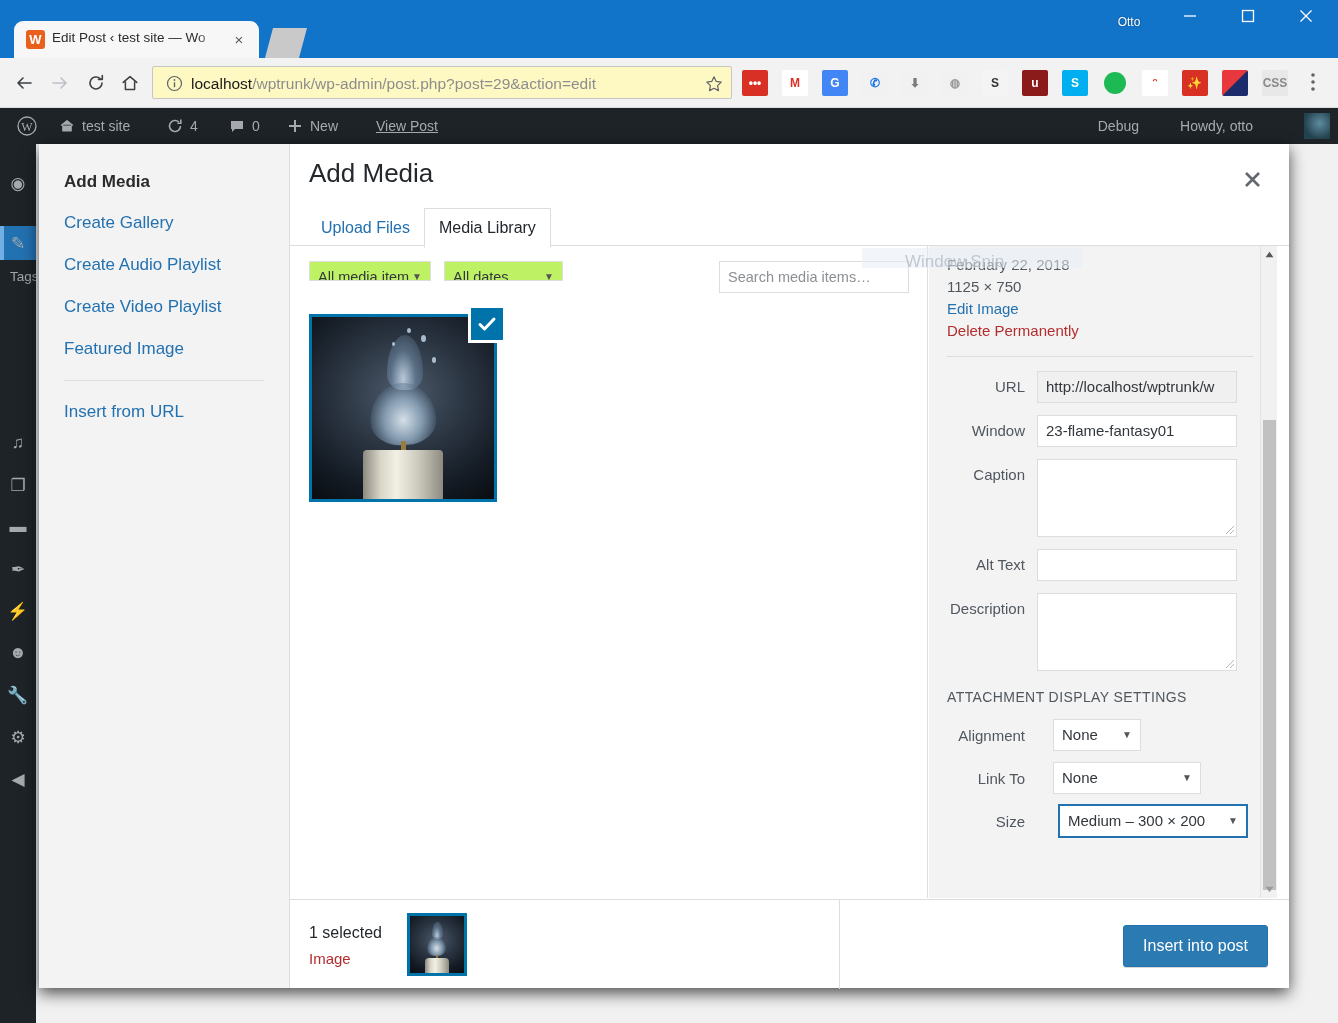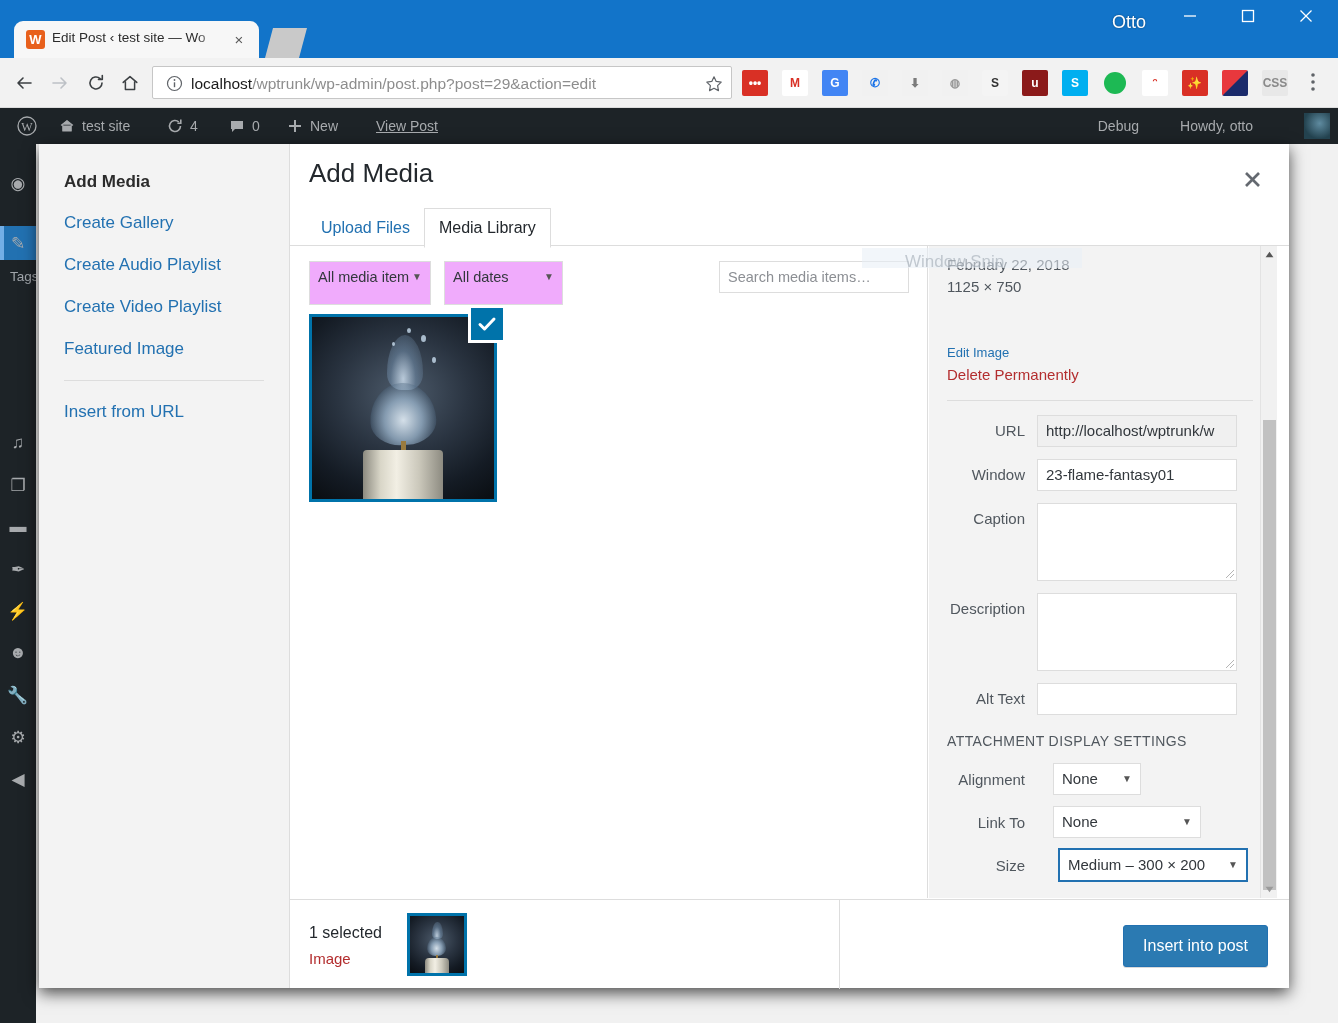--- a/index.html
+++ b/index.html
@@ -25,37 +25,37 @@
   .tab-title { position:absolute; left:52px; top:30px; width:168px; height:20px;
      font-size:13.5px; color:#2b2b2b; white-space:nowrap; overflow:hidden;
      -webkit-mask-image: linear-gradient(to right, #000 86%, transparent 100%);
              mask-image: linear-gradient(to right, #000 86%, transparent 100%); }
   #tab-close { position:absolute; left:230px; top:31px; width:18px; height:18px;
      font-size:15px; color:#5a5a5a; text-align:center; line-height:18px; cursor:pointer; }
   #tab-new { position:absolute; left:265px; top:28px; width:42px; height:30px; background:#c9c9c9;
      clip-path: polygon(8px 0, 42px 0, 34px 30px, 0 30px); }
 
   #win-user { position:absolute; left:1104px; top:10px; width:50px; height:24px;
-     color:#fff; font-size:18px; text-align:center; line-height:24px;
+     color:#fff; font-size:12px; text-align:center; line-height:24px;
      text-shadow: 0 0 2px rgba(0,0,0,.45); }
   .win-btn { position:absolute; top:0; width:46px; height:32px; cursor:pointer; }
   #win-min { left:1167px; }
   #win-max { left:1225px; }
   #win-close { left:1283px; }
   .win-btn svg { position:absolute; left:50%; top:50%; transform:translate(-50%,-50%); }
 
   
   #toolbar { position:absolute; left:0; top:58px; width:1338px; height:50px; background:#f2f2f2;
       border-bottom:1px solid #dcdcdc; }
   .nav-btn { position:absolute; top:67px; width:32px; height:32px; cursor:pointer; }
   #nav-back { left:8px; } #nav-fwd { left:44px; } #nav-reload { left:80px; } #nav-home { left:114px; }
   .nav-btn svg { position:absolute; left:50%; top:50%; transform:translate(-50%,-50%); }
 
   #omnibox { position:absolute; left:152px; top:66px; width:580px; height:33px;
-     background:#ffffff; border:1px solid #c6c6c6; border-radius:2px; }
+     background:#fef9c3; border:1px solid #c6c6c6; border-radius:2px; }
   #omni-info { position:absolute; left:13px; top:8px; width:17px; height:17px; }
   #omni-url { position:absolute; left:38px; top:6px; width:505px; height:21px;
      font-size:15.5px; color:#8d8d8d; line-height:21px; white-space:nowrap; overflow:hidden; }
   #omni-url b { color:#1a1a1a; font-weight:normal; }
   #omni-star { position:absolute; left:552px; top:8px; width:18px; height:18px; cursor:pointer; }
 
   .ext { position:absolute; top:70px; width:26px; height:26px; cursor:pointer;
      border-radius:2px; display:flex; align-items:center; justify-content:center;
      font-size:12px; font-weight:bold; color:#fff; overflow:hidden; }
   #chrome-menu { position:absolute; left:1303px; top:68px; width:22px; height:30px; cursor:pointer; }
@@ -107,22 +107,22 @@
 
   #modal-tabs { position:absolute; left:17px; top:61px; height:42px; display:flex; align-items:flex-end; }
   .mtab { font-size:16px; padding:10px 14px; cursor:pointer; color:#2271b1; }
   .mtab.active { color:#23282d; background:#fff; border:1px solid #ddd; border-bottom:1px solid #fff;
      position:relative; z-index:2; margin-bottom:-1px; }
   #modal-tabline { position:absolute; left:0; top:101px; width:999px; height:1px; background:#ddd; }
 
   #library-pane { position:absolute; left:0; top:102px; width:638px; height:652px; background:#fff;
      border-right:1px solid #ddd; }
   #lib-toolbar { position:absolute; left:0; top:0; width:638px; height:60px; }
-  .wp-select { position:absolute; background:#f0abfc; border:1px solid #ddd; font-size:14.5px;
-     color:#32373c; padding:0 26px 0 8px; height:44px; line-height:30px; cursor:pointer;
+  .wp-select { position:absolute; background:#bef264; border:1px solid #ddd; font-size:14.5px;
+     color:#32373c; padding:0 26px 0 8px; height:20px; line-height:30px; cursor:pointer;
      white-space:nowrap; overflow:hidden; }
   .wp-select .caret { position:absolute; right:8px; top:0; line-height:30px; font-size:10px; color:#555; }
   #sel-type { left:19px; top:15px; width:122px; }
   #sel-date { left:154px; top:15px; width:119px; }
   #search-media { position:absolute; left:429px; top:15px; width:190px; height:32px;
      border:1px solid #ddd; background:#fff; font-size:14.5px; color:#8c8f94; padding:0 8px;
      line-height:30px; cursor:text; }
 
   #attach-grid { position:absolute; left:14px; top:63px; width:610px; height:580px; }
   .att-item { position:absolute; width:198px; height:198px; cursor:pointer; }
@@ -147,21 +147,21 @@
   .water-spray { position:absolute; left:41%; bottom:60%; width:20%; height:30%;
      background: radial-gradient(ellipse at 45% 80%, rgba(205,222,238,.85) 0%, rgba(120,150,180,.5) 45%, rgba(40,55,70,0) 100%);
      border-radius:50% 50% 40% 40% / 70% 70% 30% 30%; }
   .water-drop { position:absolute; background:rgba(200,220,238,.8); border-radius:50%; }
 
   
   #details-pane { position:absolute; left:639px; top:102px; width:348px; height:652px;
      background:#f3f3f3; overflow:hidden; }
   #details-scroll { position:absolute; left:0; top:0; width:342px; height:652px; padding:0 18px 0 18px; }
   .det-line { font-size:15px; color:#50575e; line-height:22px; }
-  .det-link { font-size:13px; color:#2271b1; line-height:22px; display:block; cursor:pointer;margin-top:44px; }
+  .det-link { font-size:15px; color:#2271b1; line-height:22px; display:block; cursor:pointer; }
   .det-del { font-size:15px; color:#b32d2e; line-height:22px; display:block; cursor:pointer; }
   #det-hr { margin:14px 0 14px 0; border:none; border-top:1px solid #ddd; }
 
   .fld-row { display:flex; align-items:flex-start; margin-bottom:12px; }
   .fld-label { width:90px; text-align:right; padding-right:12px; font-size:15px; color:#50575e;
      line-height:32px; flex:none; }
   .fld-input { width:200px; height:32px; border:1px solid #ddd; background:#fff; font-size:15px;
      color:#32373c; padding:0 8px; line-height:30px; white-space:nowrap; overflow:hidden; cursor:text; }
   .fld-input.ro { background:#f0f0f0; }
   .fld-area { width:200px; height:78px; border:1px solid #ddd; background:#fff; position:relative; cursor:text; }
@@ -469,26 +469,26 @@
           </div>
           <div class="fld-row">
             <div class="fld-label">Window</div>
             <div class="fld-input">23-flame-fantasy01</div>
           </div>
           <div class="fld-row">
             <div class="fld-label">Caption</div>
             <div class="fld-area"></div>
           </div>
           <div class="fld-row">
+            <div class="fld-label">Alt Text</div>
+            <div class="fld-input"></div>
+          </div>
+          <div class="fld-row">
             <div class="fld-label">Description</div>
             <div class="fld-area"></div>
-          </div>
-          <div class="fld-row">
-            <div class="fld-label">Alt Text</div>
-            <div class="fld-input"></div>
           </div>
 
           <div id="ads-title">ATTACHMENT DISPLAY SETTINGS</div>
 
           <div class="ads-row">
             <div class="ads-label">Alignment</div>
             <div class="ads-select" style="width:88px">
               <span>None</span>
               <span class="caret">▼</span>
             </div>

